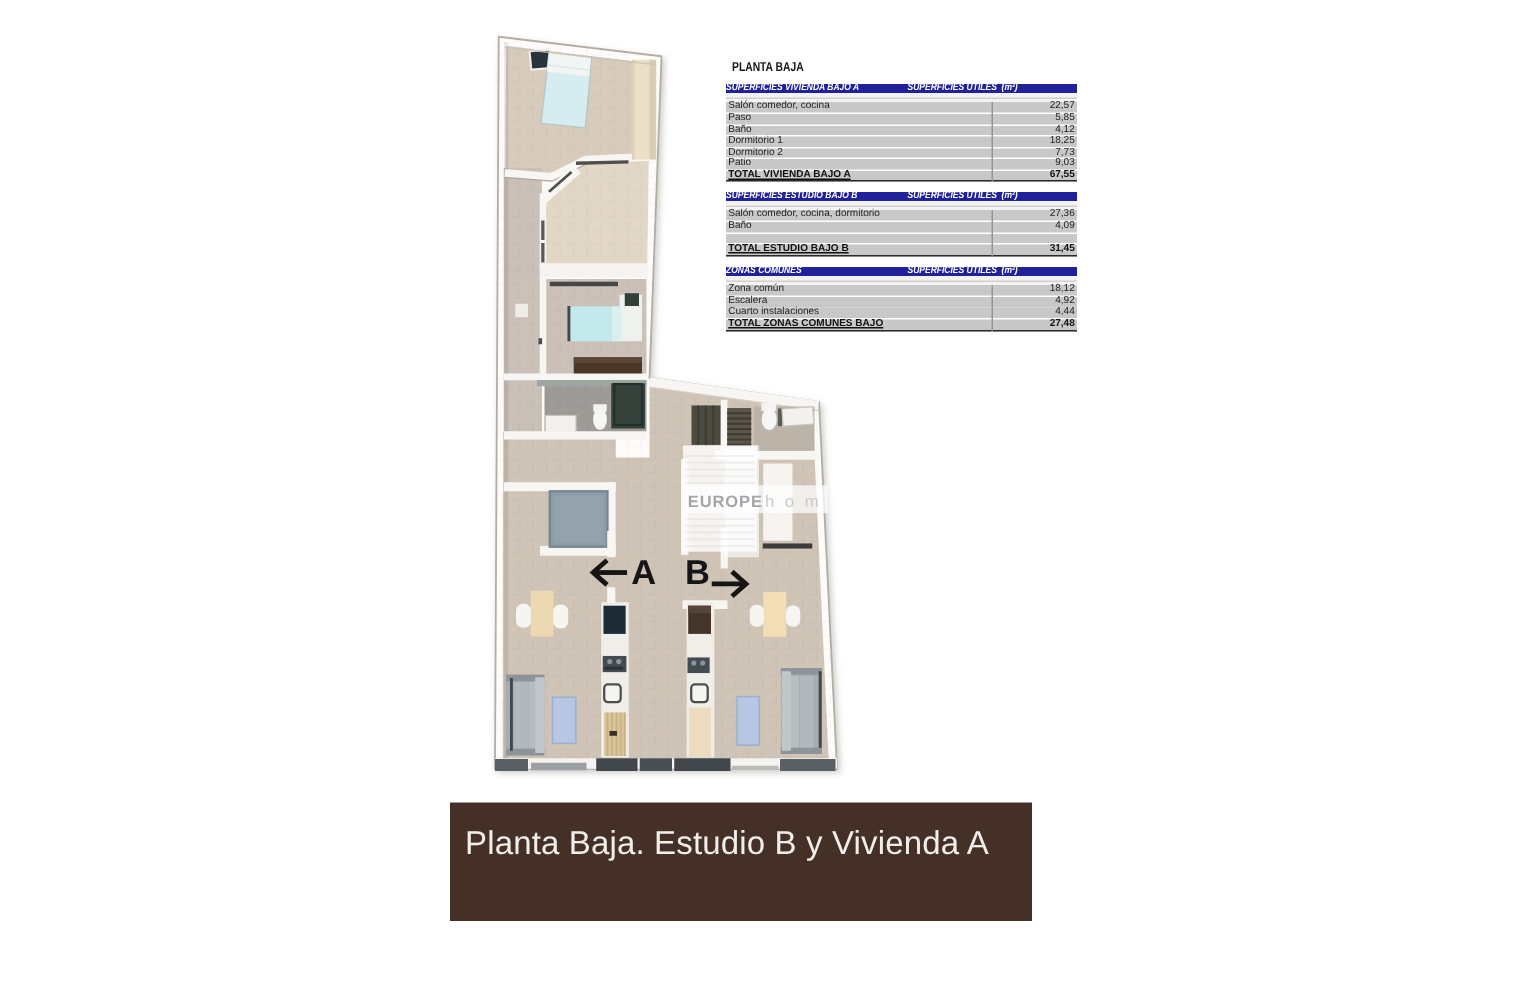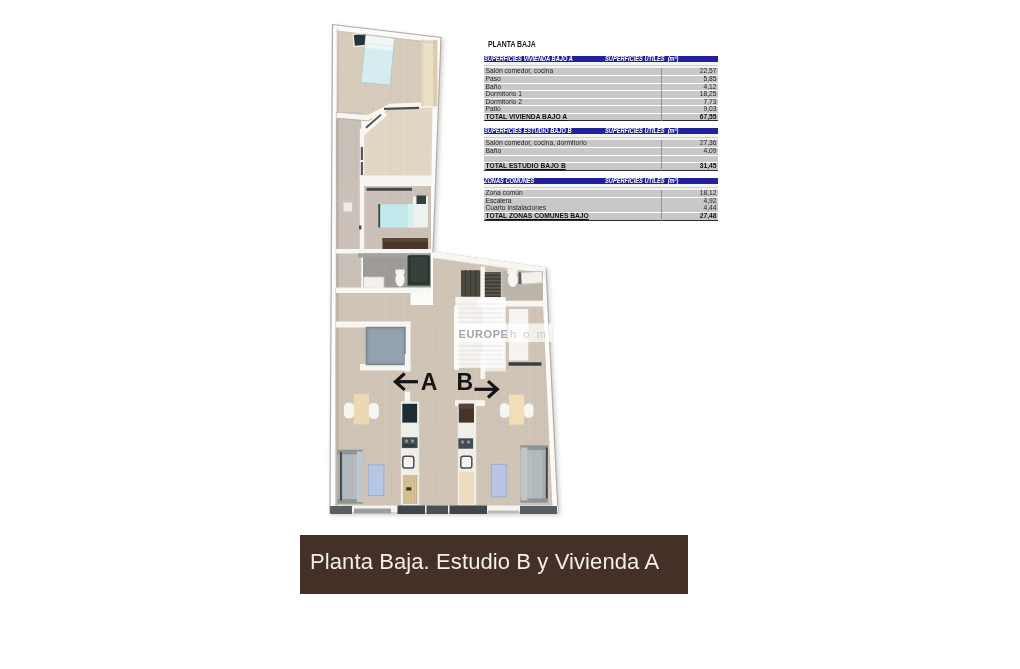--- a/index.html
+++ b/index.html
@@ -452,15 +452,15 @@
       <span class="lab">Cuarto instalaciones</span>
       <span class="val">4,44</span>
     </div>
 <div class="trow ttot">
       <span class="lab">TOTAL ZONAS COMUNES BAJO</span>
       <span class="val">27,48</span>
     </div>
 <div class="vsep" style="top:12.6px;height:30.2px"></div>
 </div>
 
-<div class="abs" style="left:300px;top:535px;width:388px;height:59px;background:#453028">
+<div class="abs" style="left:300px;top:535px;width:388px;height:79px;background:#453028">
 <div style="padding:13.5px 0 0 10px;font-size:22px;color:#f2eeea;letter-spacing:0.1px">Planta Baja. Estudio B y Vivienda A</div>
 </div>
 
 </body></html>

